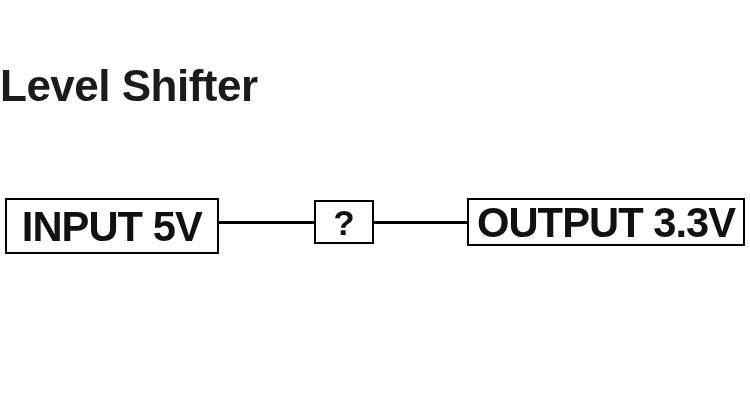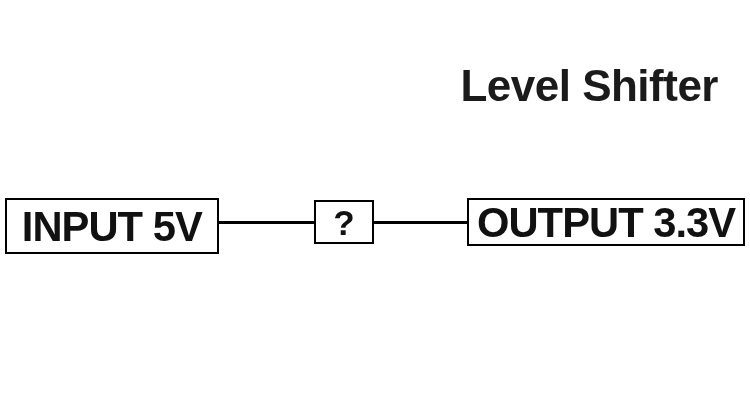--- a/index.html
+++ b/index.html
@@ -24,21 +24,21 @@
     height: 400px;
     background: #ffffff;
   }
 
   
   #diagram-title {
     position: absolute;
     left: 0;
     top: 62px;
     width: 718px;
-    text-align: right;
+    text-align: left;
     font-family: "Liberation Sans", sans-serif;
     font-size: 44px;
     font-weight: bold;
     line-height: 48px;
     letter-spacing: -0.5px;
     color: #1b1b1b;
     white-space: nowrap;
   }
 
   

